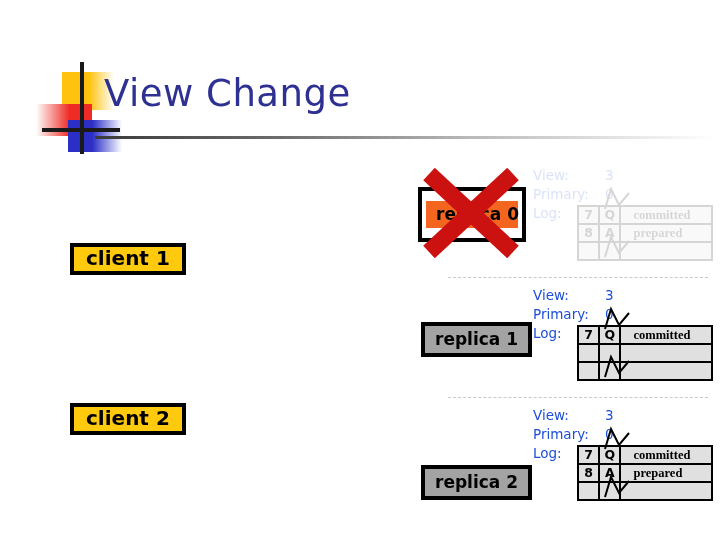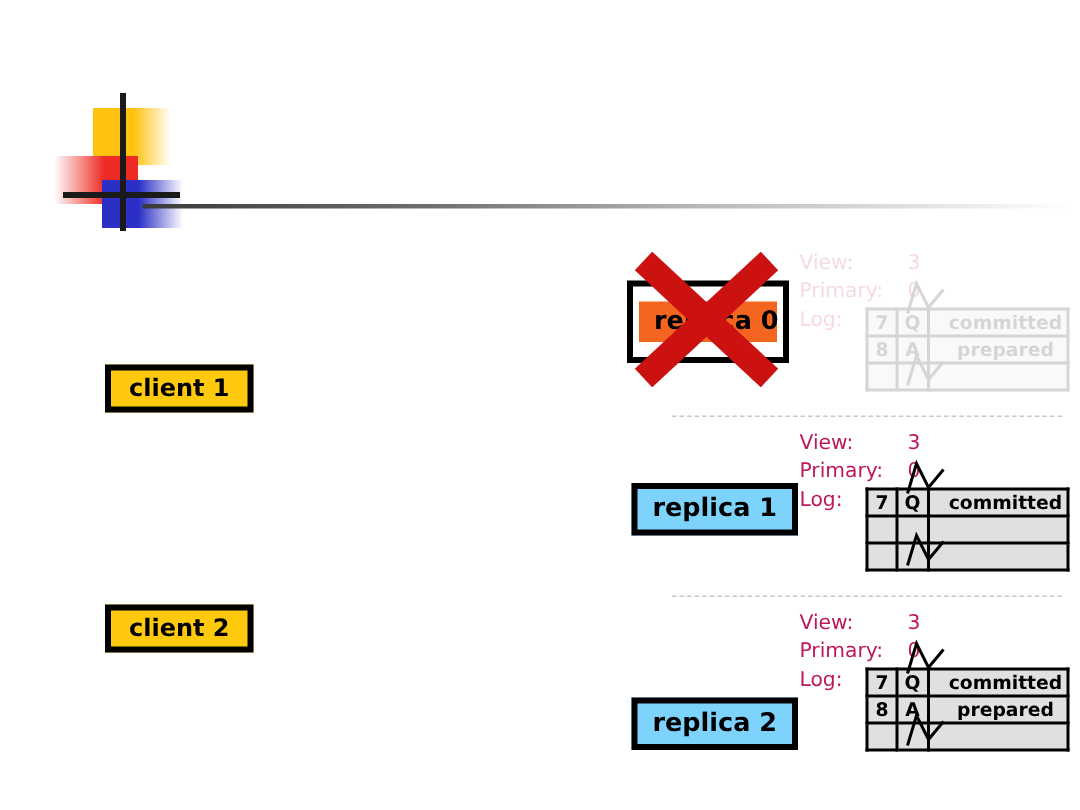--- a/index.html
+++ b/index.html
@@ -62,30 +62,30 @@
     width: 620px; height: 3px;
     background: linear-gradient(to right, #3a3a3a 0%, #6d6d6d 30%, #b8b8b8 60%, #ffffff 100%);
   }
 
   
   .client-box {
     position: absolute;
     background: #FFC90E;
     border: 4px solid #000000;
     color: #000000;
-    font-size: 16px;
+    font-size: 20px;
     font-weight: bold;
     font-family: "DejaVu Sans", sans-serif;
     padding: 3px 12px 4px 12px;
     white-space: nowrap;
     line-height: 17px;
   }
   .replica-box {
     position: absolute;
-    background: #7dd3fc;
+    background: #a3a3a3;
     border: 4px solid #000000;
     color: #000000;
     font-size: 17px;
     font-weight: bold;
     font-family: "DejaVu Sans", sans-serif;
     padding: 3px 10px 4px 10px;
     white-space: nowrap;
     line-height: 20px;
   }
   .replica-box.dead {
@@ -104,21 +104,21 @@
     position: absolute;
     pointer-events: none;
   }
 
   
   .state-panel { position: absolute; }
   .state-row {
     position: relative;
     height: 19px;
     font-size: 13.5px;
-    color: #be185d;
+    color: #1d4ed8;
     font-family: "DejaVu Sans", sans-serif;
     white-space: nowrap;
   }
   .state-label { position: absolute; left: 0; top: 0; }
   .state-value { position: absolute; left: 72px; top: 0; }
 
   .log-table {
     position: absolute;
     left: 44px;
     border-collapse: collapse;
@@ -130,21 +130,21 @@
   .log-table td {
     border: 2px solid #000000;
     background: #E0E0E0;
     height: 16px;
     padding: 0 2px;
     text-align: center;
     line-height: 16px;
   }
   .log-table td.c-seq { width: 16px; }
   .log-table td.c-op  { width: 16px; }
-  .log-table td.c-st  { width: 78px; text-align: center; padding-left: 12px; }
+  .log-table td.c-st  { width: 78px; text-align: left; padding-left: 12px; font-family: Liberation Serif, serif; }
 
   
   .faded { opacity: 0.16; }
 
   .zigzag { position: absolute; pointer-events: none; }
 
   .divider {
     position: absolute;
     height: 0;
     border-top: 1px dashed #c9c9c9;
@@ -156,20 +156,21 @@
 <div id="slide-title-block">
 
   <div id="title-decoration">
     <div class="deco-sq deco-yellow"></div>
     <div class="deco-sq deco-red"></div>
     <div class="deco-sq deco-blue"></div>
     <div class="deco-sq deco-vline"></div>
     <div class="deco-sq deco-hline"></div>
   </div>
 
+  <div id="page-title">View Change</div>
   <div id="title-rule"></div>
 </div>
 
 <div class="client-box" style="left:70px; top:243px;">
   <span>client 1</span>
 </div>
 
 <div class="client-box" style="left:70px; top:403px;">
   <span>client 2</span>
 </div>

